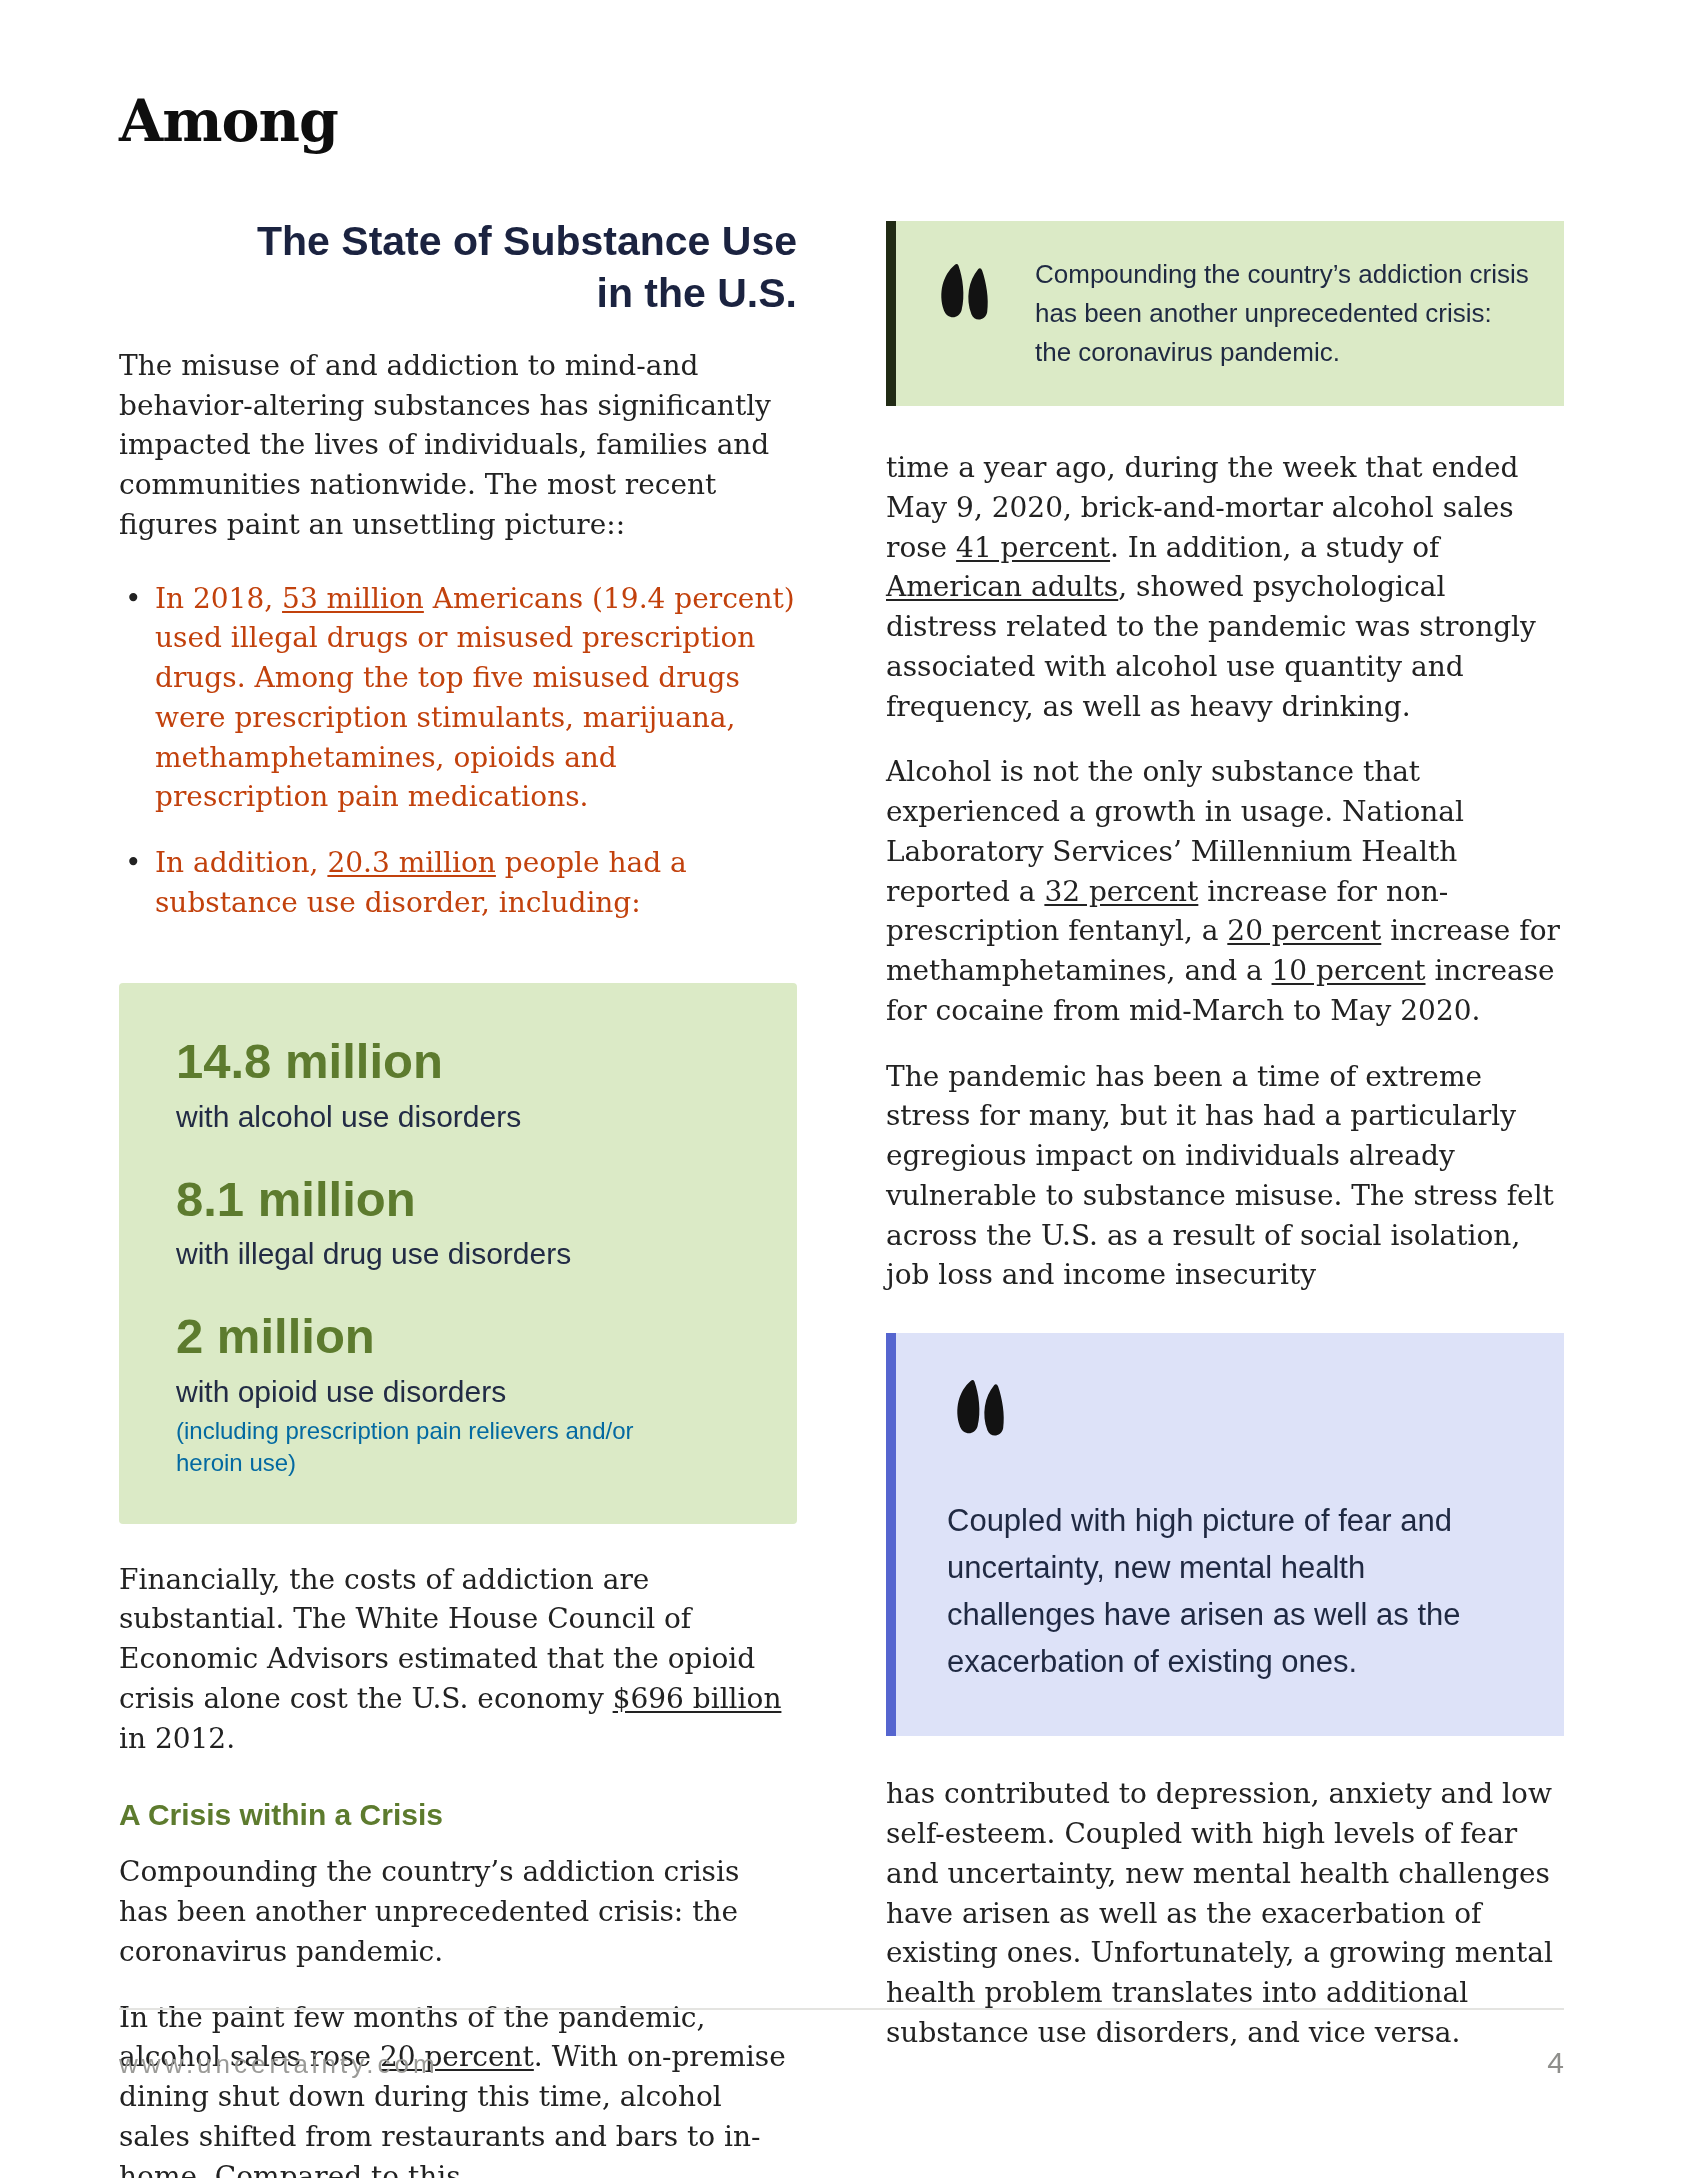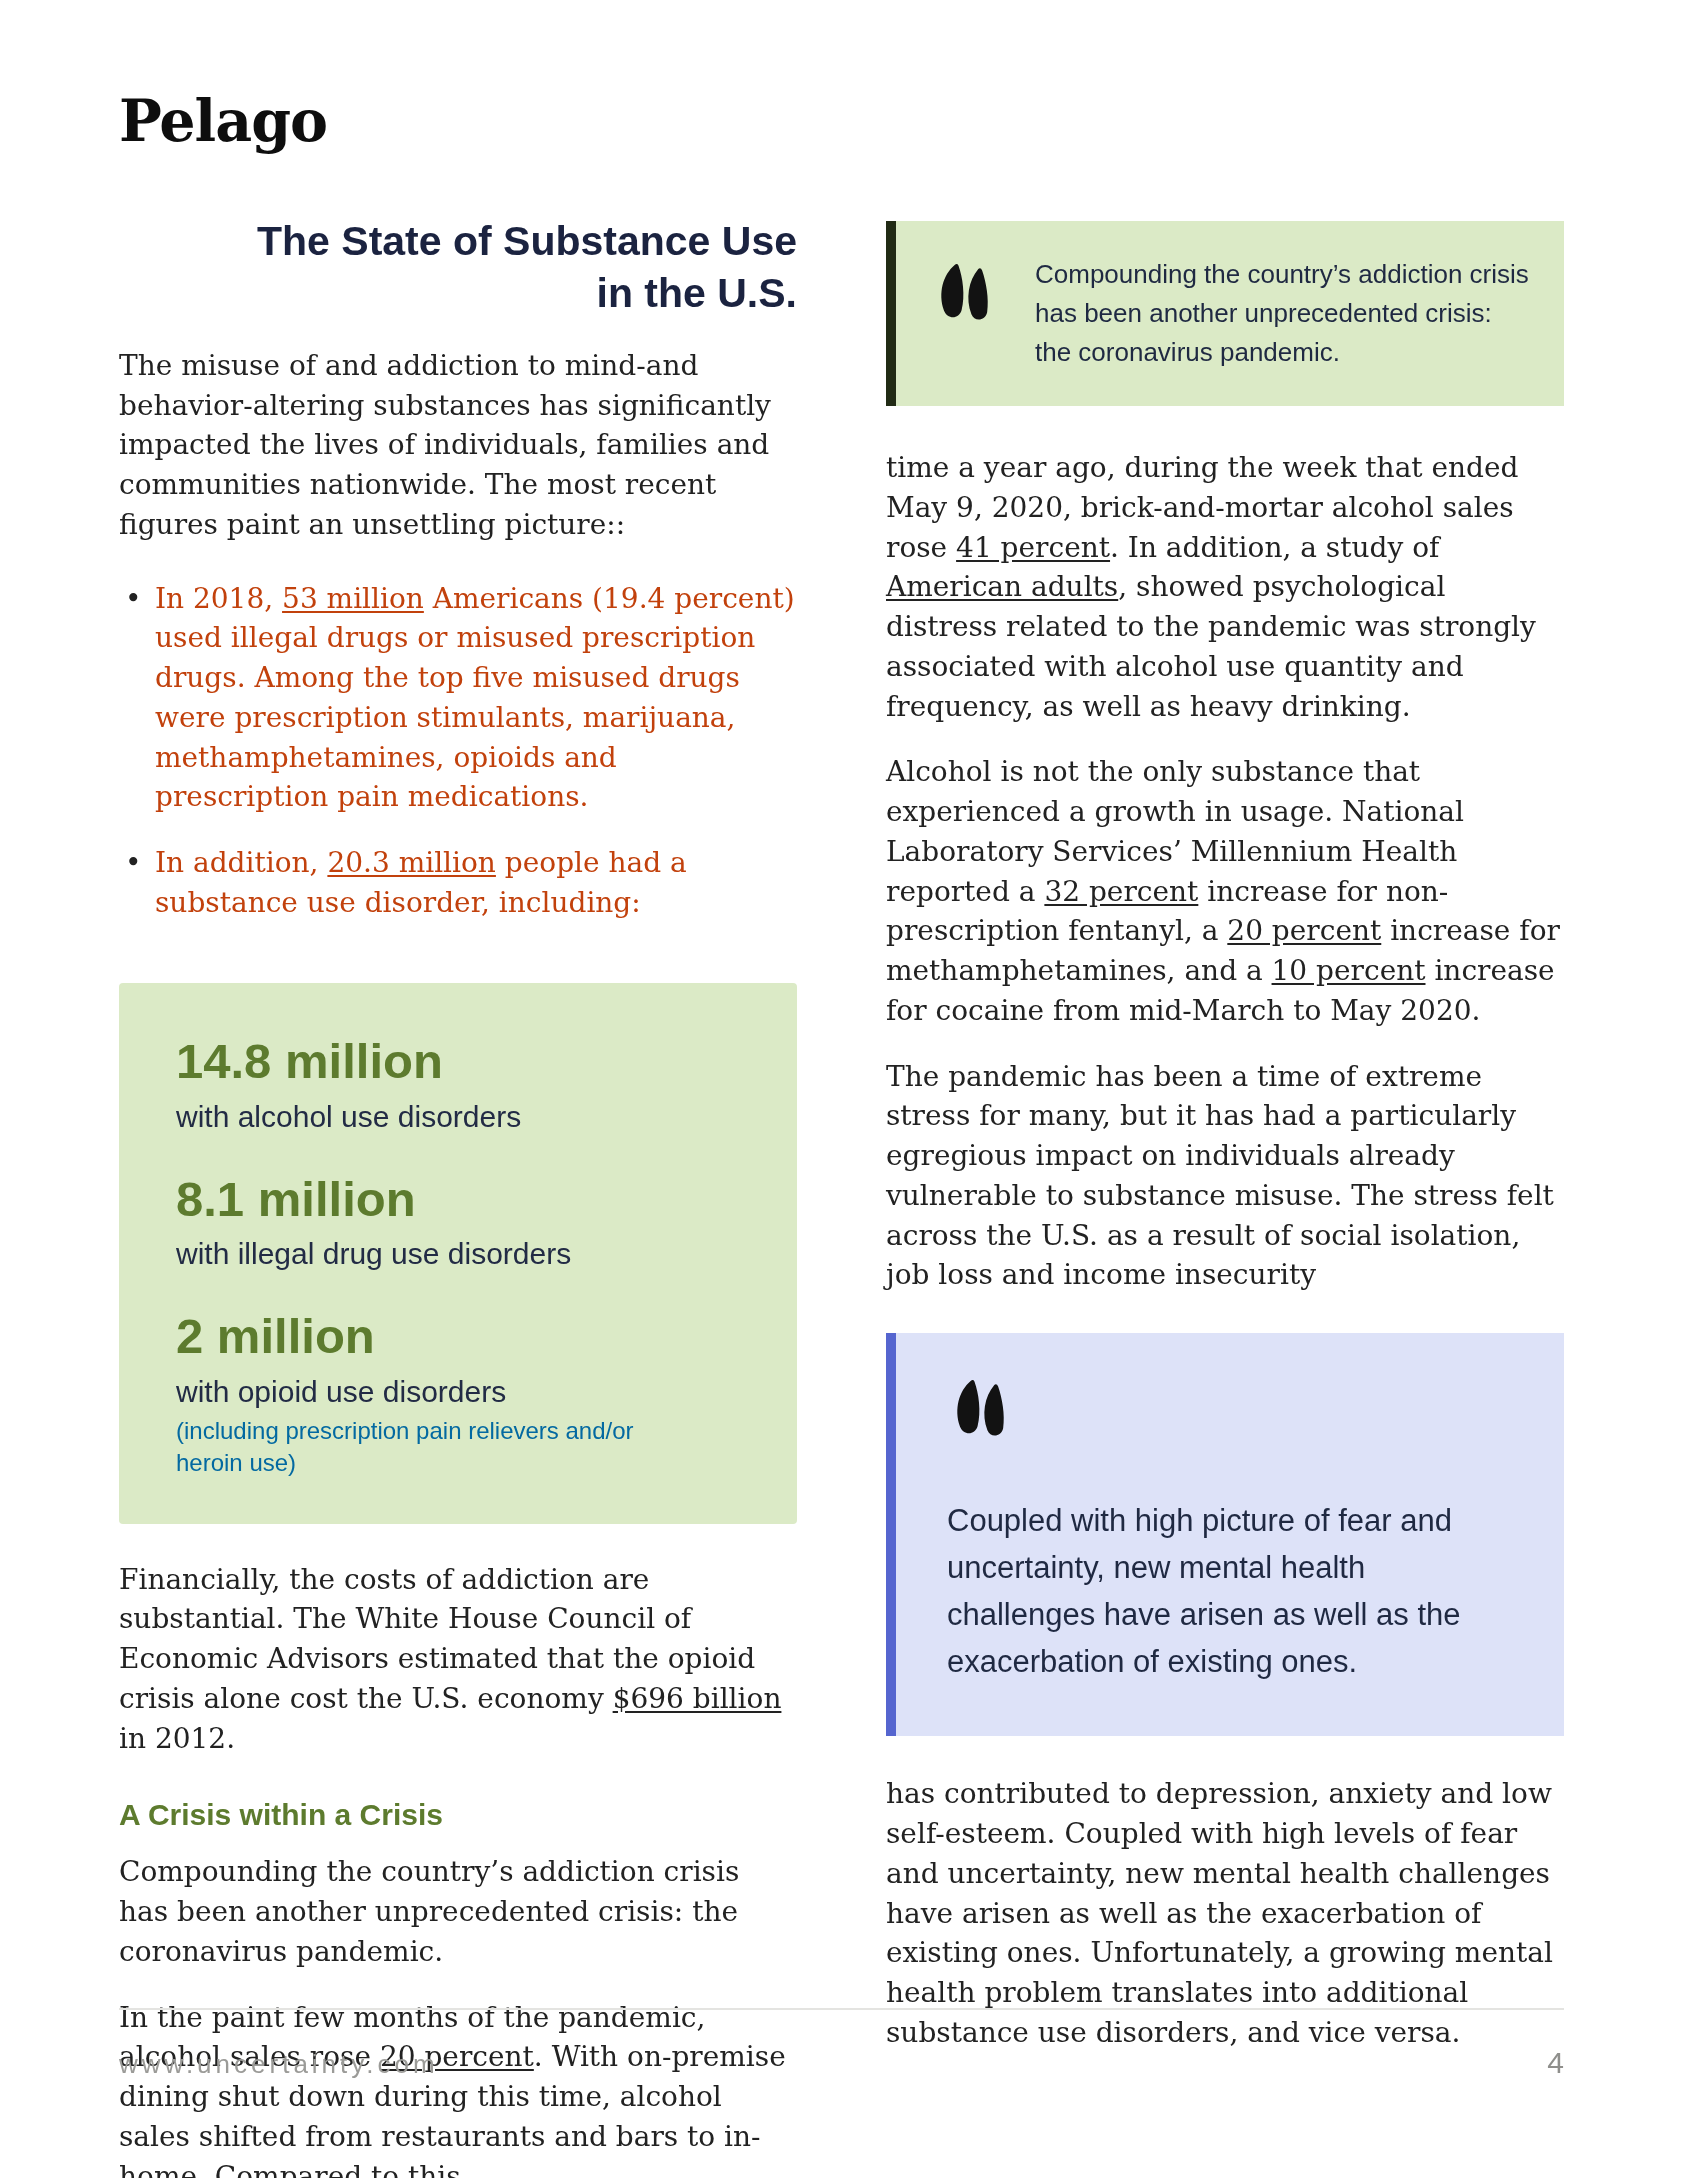--- a/index.html
+++ b/index.html
@@ -162,21 +162,21 @@
     color: #8f8f8c;
   }
   .quote-svg { display: block; }
 </style>
 </head>
 <body>
 
 <div class="page">
   <div class="content">
 
-    <div class="logo">Pelago</div>
+    <div class="logo">Among</div>
 
     <div class="columns">
 
       <div class="col">
         <h1 class="title">
           <span style="display:block">The State of Substance Use</span>
           <span style="display:block">in the U.S.</span>
         </h1>
 
         <p class="para">The misuse of and addiction to mind-and behavior-altering substances has significantly impacted the lives of individuals, families and communities nationwide. The most recent figures paint an unsettling picture::</p>

